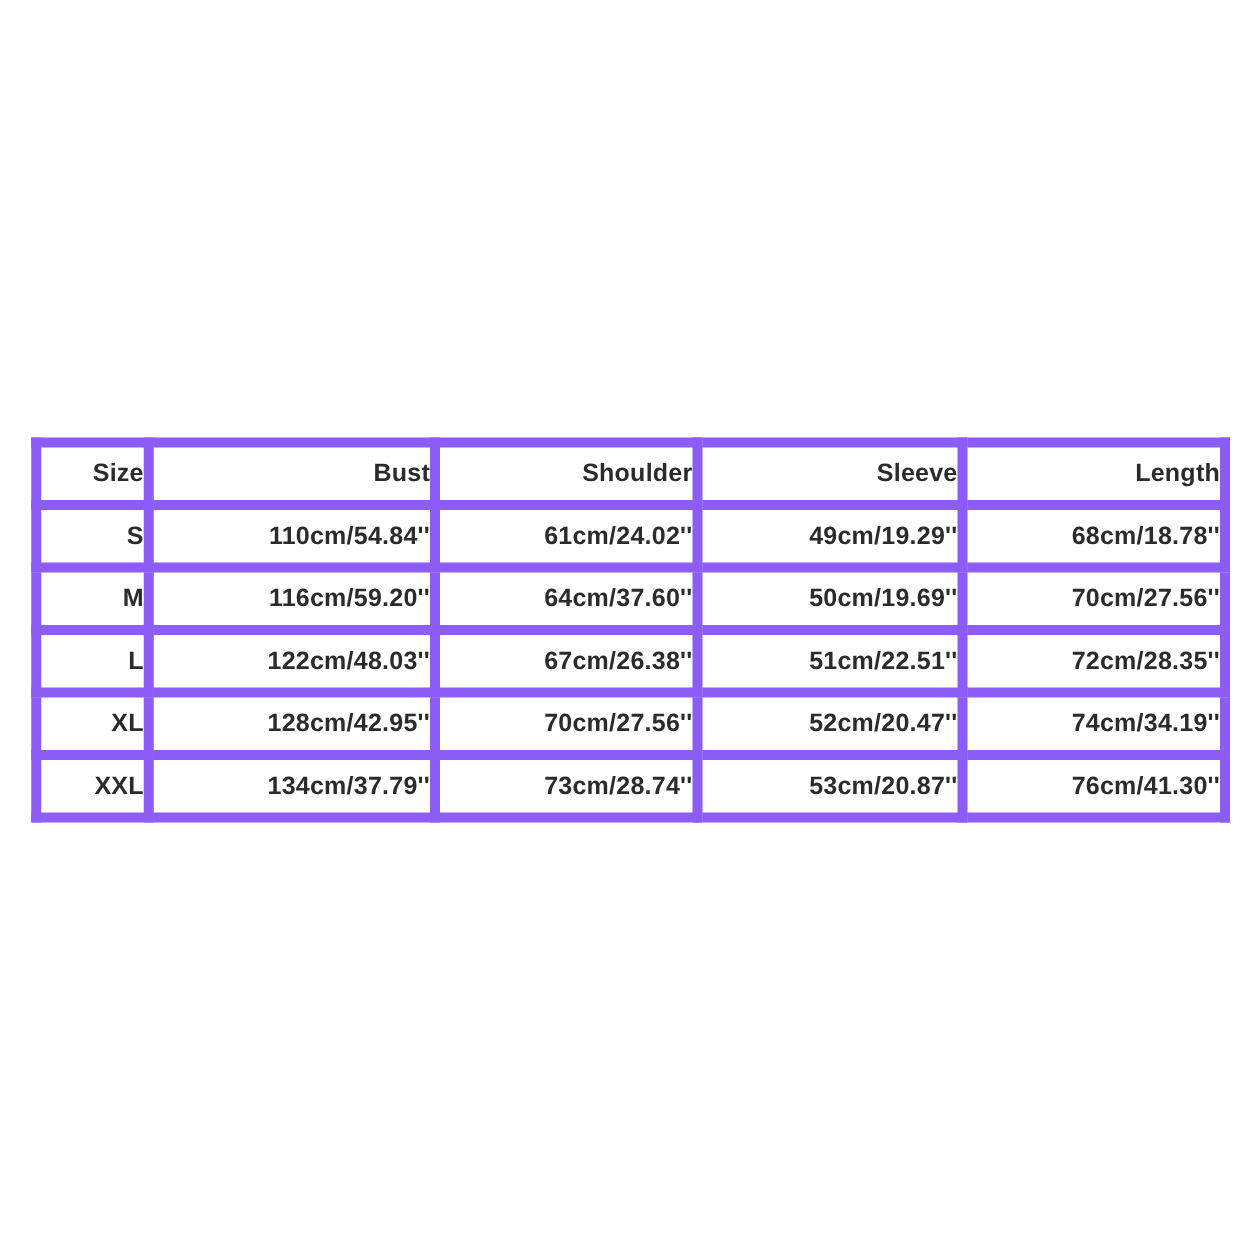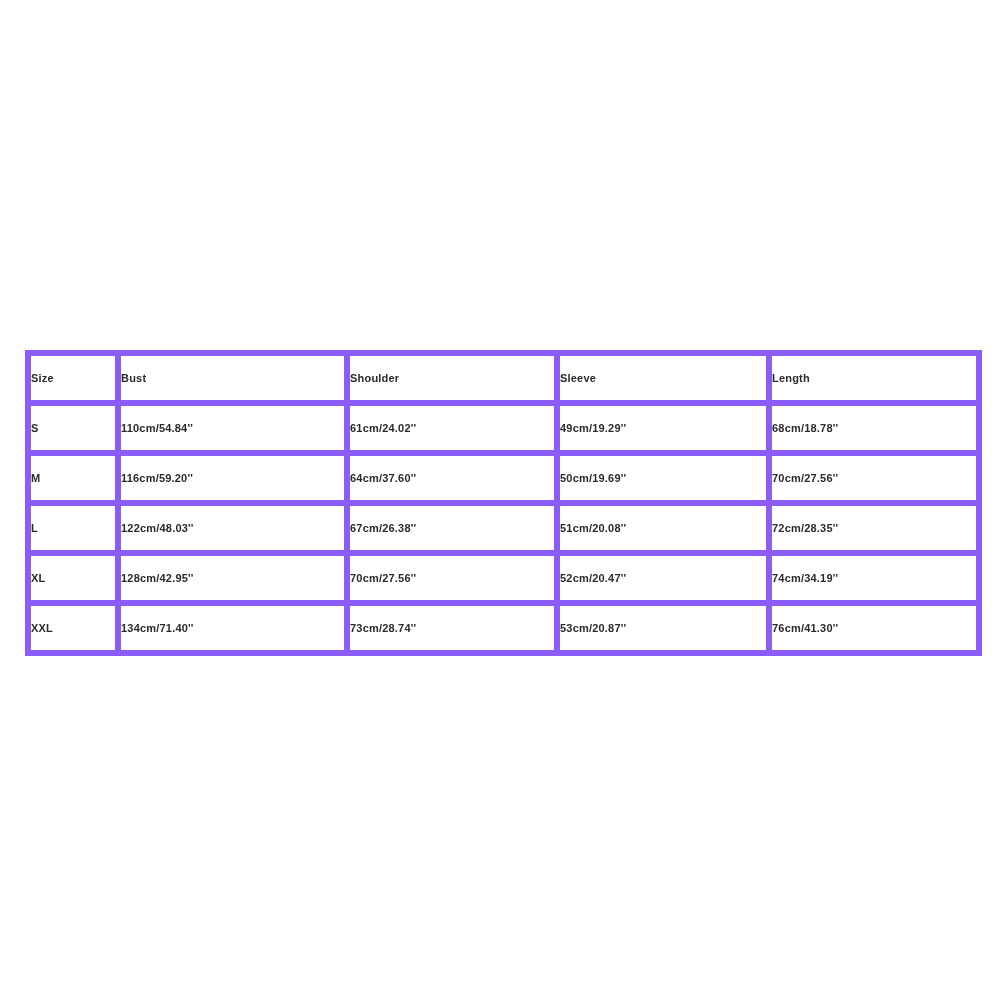--- a/index.html
+++ b/index.html
@@ -20,25 +20,25 @@
     width: 951px;
     height: 300px;
     border-collapse: collapse;
     table-layout: fixed;
   }
   .size-table tr {
     height: 50px;
   }
   .size-table th,
   .size-table td {
-    border: 6px solid #8b5cf6;
+    border: 8px solid #8b5cf6;
     padding: 0;
-    text-align: left;
+    text-align: right;
     vertical-align: middle;
-    font-size: 11px;
+    font-size: 20px;
     font-weight: bold;
     color: #2b2b2b;
     letter-spacing: 0.2px;
     white-space: nowrap;
     overflow: hidden;
   }
 </style>
 </head>
 <body>
 
@@ -71,31 +71,31 @@
       <td>M</td>
       <td>116cm/59.20''</td>
       <td>64cm/37.60''</td>
       <td>50cm/19.69''</td>
       <td>70cm/27.56''</td>
     </tr>
     <tr>
       <td>L</td>
       <td>122cm/48.03''</td>
       <td>67cm/26.38''</td>
-      <td>51cm/20.08''</td>
+      <td>51cm/22.51''</td>
       <td>72cm/28.35''</td>
     </tr>
     <tr>
       <td>XL</td>
       <td>128cm/42.95''</td>
       <td>70cm/27.56''</td>
       <td>52cm/20.47''</td>
       <td>74cm/34.19''</td>
     </tr>
     <tr>
       <td>XXL</td>
-      <td>134cm/71.40''</td>
+      <td>134cm/37.79''</td>
       <td>73cm/28.74''</td>
       <td>53cm/20.87''</td>
       <td>76cm/41.30''</td>
     </tr>
   </tbody>
 </table>
 
 </body></html>

